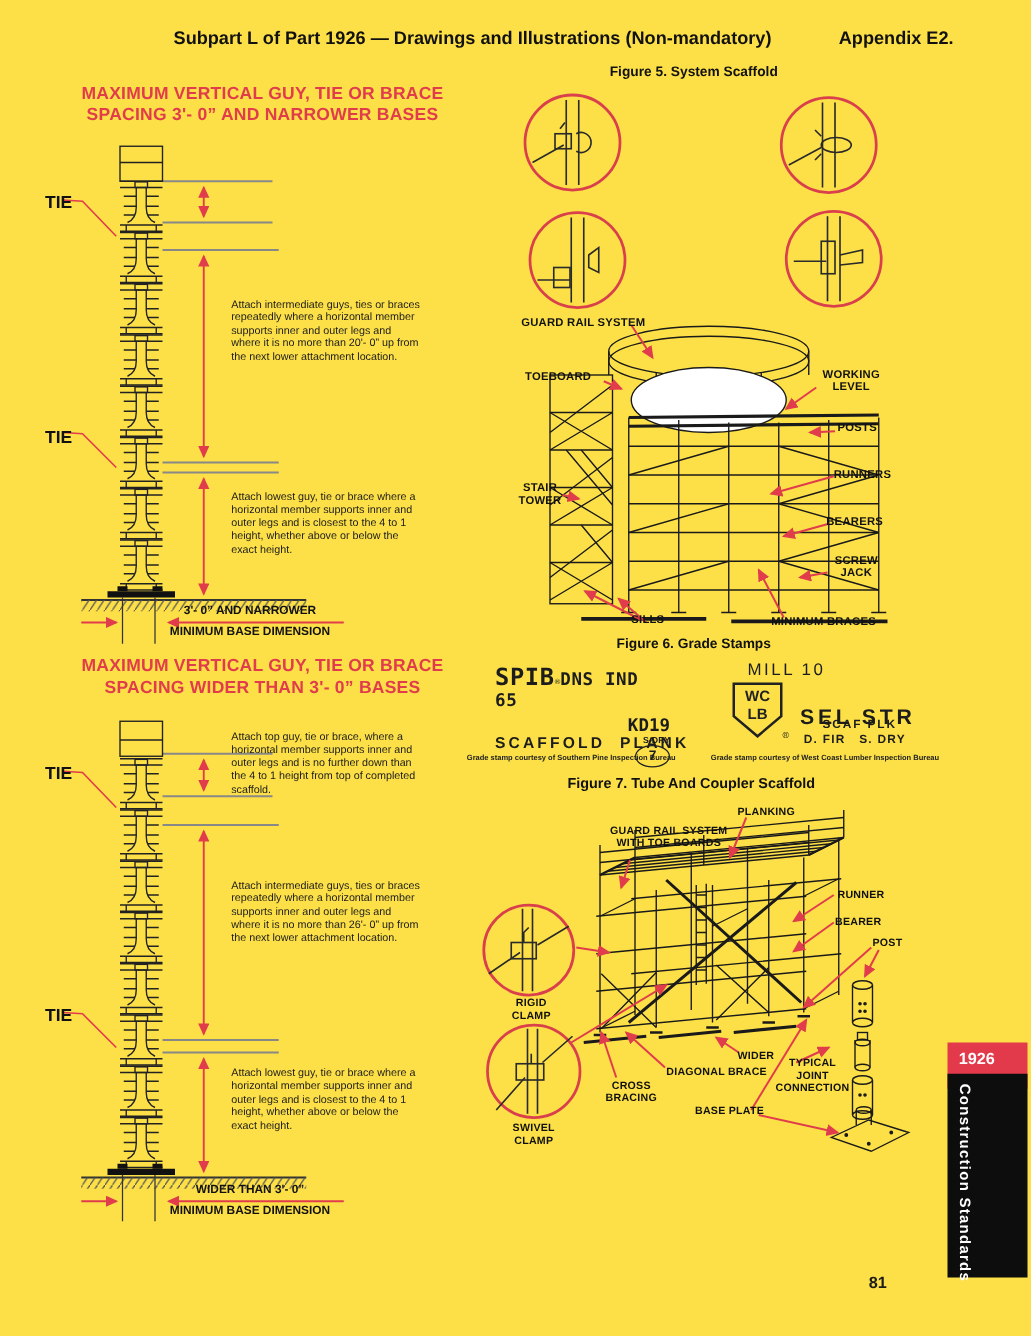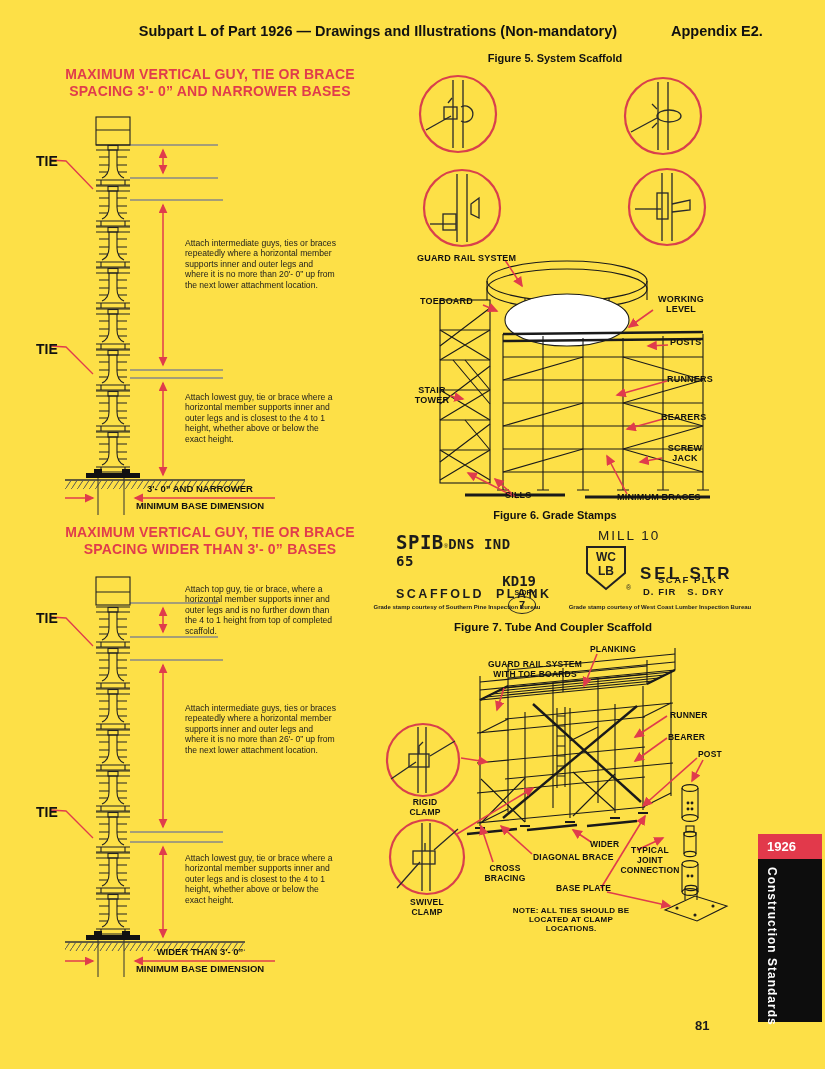--- a/index.html
+++ b/index.html
@@ -354,22 +354,20 @@
   <div class="abs lbl7 ctr pre" style="left:403px;top:897px;width:48px;">SWIVEL
 CLAMP</div>
   <div class="abs lbl7 ctr pre" style="left:478px;top:863px;width:54px;">CROSS
 BRACING</div>
   <div class="abs lbl7" style="left:533px;top:852px;">DIAGONAL BRACE</div>
   <div class="abs lbl7" style="left:590px;top:839px;">WIDER</div>
   <div class="abs lbl7" style="left:556px;top:883px;">BASE PLATE</div>
   <div class="abs lbl7 ctr pre" style="left:615px;top:845px;width:70px;">TYPICAL
 JOINT
 CONNECTION</div>
-  <div class="abs lbl7 ctr pre" style="left:505px;top:906px;width:132px;font-size:8px;">NOTE: ALL TIES SHOULD BE
-LOCATED AT CLAMP LOCATIONS.</div>
 
   <div class="abs tab1926" style="left:758px;top:834px;width:64px;height:37px;">1926</div>
   <div class="abs blackbar" style="left:758px;top:859px;width:64px;height:163px;">
     <div class="vtext" style="height:100%;padding:8px 0 0 7px;">Construction Standards</div>
   </div>
 
   <div class="abs b" style="left:695px;top:1018px;font-size:13px;">81</div>
 
 </div>
 

